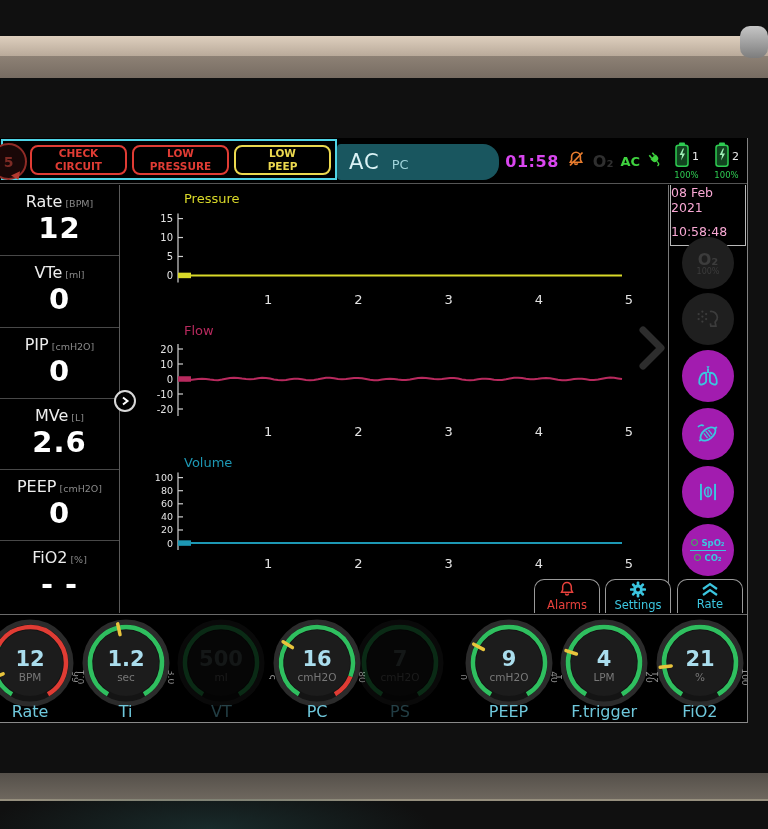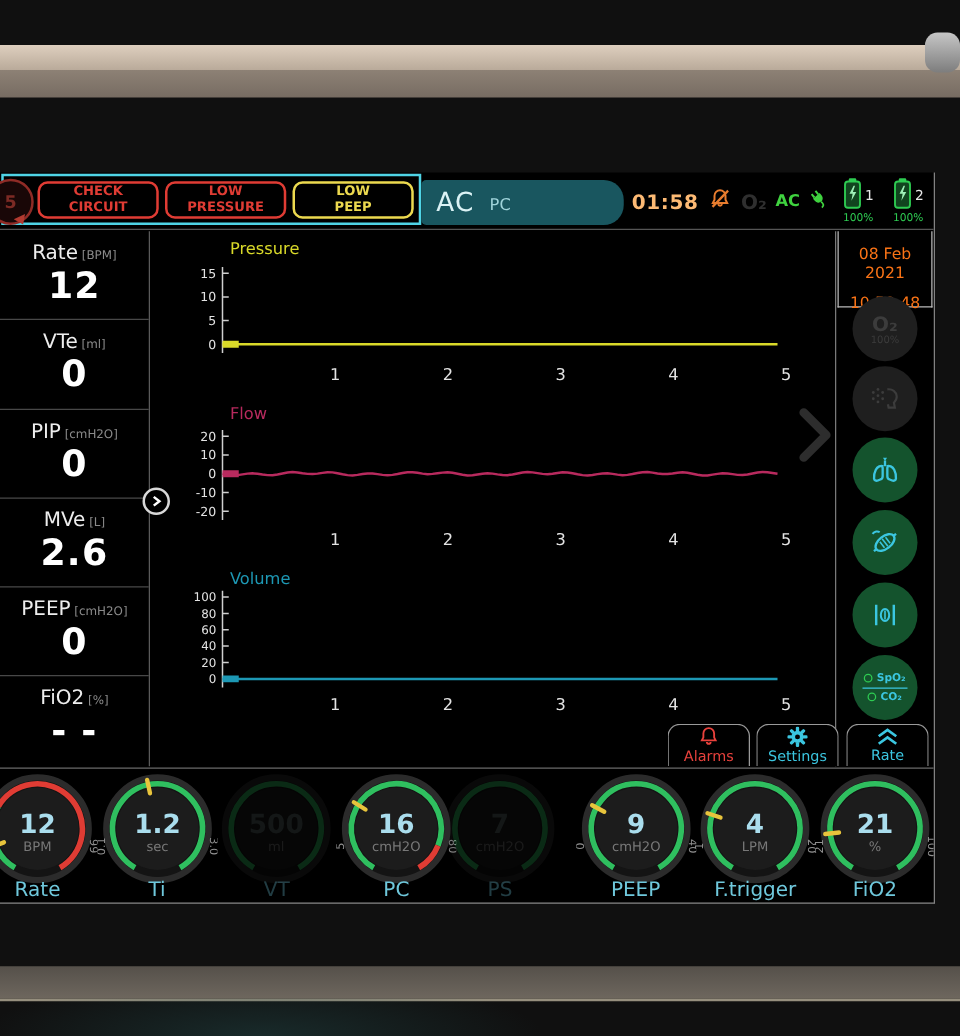--- a/index.html
+++ b/index.html
@@ -34,21 +34,21 @@
     transform:rotate(-25deg);}
   .alarm-btn{height:30px;min-width:97px;border:2px solid #e03c34;border-radius:8px;color:#e03c34;
     background:#000;font-size:10.5px;font-weight:bold;line-height:1.2;text-align:center;
     display:flex;align-items:center;justify-content:center;white-space:pre-line;box-sizing:border-box;padding:0 4px;}
   .alarm-btn.medium{border-color:#ecd94f;color:#ecd94f;}
   .mode-box{position:absolute;left:337px;top:6px;width:162px;height:36px;background:#19565f;
     border-radius:4px 16px 16px 4px;display:flex;align-items:center;padding-left:12px;box-sizing:border-box;}
   .mode-primary{color:#dbf2f5;font-size:21px;letter-spacing:1px;}
   .mode-secondary{color:#9fd3da;font-size:13px;margin-left:12px;margin-top:4px;}
   .status{position:absolute;right:4px;top:0;height:46px;display:flex;align-items:center;gap:7px;}
-  .status-timer{color:#fdba74;font-size:16px;font-weight:bold;letter-spacing:.5px;}
+  .status-timer{color:#d946ef;font-size:16px;font-weight:bold;letter-spacing:.5px;}
   .o2-dim{color:#2f2f2f;font-weight:bold;font-size:16px;}
   .power-label{color:#3fd23f;font-weight:bold;font-size:13px;}
   .battery{display:flex;flex-direction:column;align-items:center;width:33px;}
   .battery-top{display:flex;align-items:flex-start;gap:2px;}
   .battery-num{color:#e8e8e8;font-size:11px;margin-top:8px;}
   .battery-pct{color:#2ecc52;font-size:8.5px;margin-top:-2px;}
   
   .main{position:absolute;left:0;top:47px;width:100%;height:428px;}
   .left-panel{position:absolute;left:0;top:0;width:120px;height:100%;border-right:1px solid #5a5a5a;box-sizing:border-box;}
   .param{height:71.3px;border-bottom:1px solid #484848;box-sizing:border-box;text-align:center;padding-top:7px;}
@@ -61,26 +61,26 @@
   .charts{position:absolute;left:124px;top:0;width:544px;height:100%;}
   .chart{position:absolute;left:0;width:544px;height:130px;}
   .page-next{position:absolute;left:638px;top:140px;}
   .tab{position:absolute;top:394px;width:66px;height:34px;border:1.5px solid #9a9a9a;border-bottom:none;
     border-radius:10px 10px 0 0;background:#000;display:flex;flex-direction:column;align-items:center;
     justify-content:center;gap:0;box-sizing:border-box;z-index:5;}
   .tab-label{font-size:11.5px;}
   .tab.red .tab-label{color:#e8413c;} .tab.cyan .tab-label{color:#3bc6e0;}
   
   .sidebar{position:absolute;left:668px;top:0;width:79px;height:100%;border-left:1px solid #7a7a7a;box-sizing:border-box;}
-  .datetime{margin:0 1px;height:61px;border:1px solid #b9b9b9;border-top:none;text-align:center;
-    color:#f97316;padding-top:10px;box-sizing:border-box;}
+  .datetime{margin:0 1px;height:61px;border:1px solid #b9b9b9;border-top:none;
+    color:#f9a8d4;padding-top:0;box-sizing:border-box;}
   .datetime .date{font-size:12.5px;}
   .datetime .time{font-size:12.5px;margin-top:9px;}
   .circle-btn{position:absolute;left:50%;transform:translateX(-50%);width:52px;height:52px;border-radius:50%;
-    background:#14532d;display:flex;flex-direction:column;align-items:center;justify-content:center;}
+    background:#a21caf;display:flex;flex-direction:column;align-items:center;justify-content:center;}
   .circle-btn.disabled{background:#1f1f1f;}
   .o2-main{font-size:16px;font-weight:bold;color:#3bc6e0;}
   .o2-sub{font-size:8px;color:#3bc6e0;margin-top:-2px;}
   .disabled .o2-main,.disabled .o2-sub{color:#3c3c3c;}
   .gas-row{display:flex;align-items:center;gap:3px;color:#3bc6e0;font-size:8.5px;font-weight:bold;}
   .gas-dot{width:7px;height:7px;border:1.5px solid #2ecc52;border-radius:50%;box-sizing:border-box;}
   .gas-divider{width:36px;height:1px;background:#3bc6e0;margin:2px 0;}
   
   .knob-row{position:absolute;left:0;top:476px;width:100%;height:108px;border-top:1px solid #6a6a6a;
     box-sizing:border-box;overflow:hidden;}

